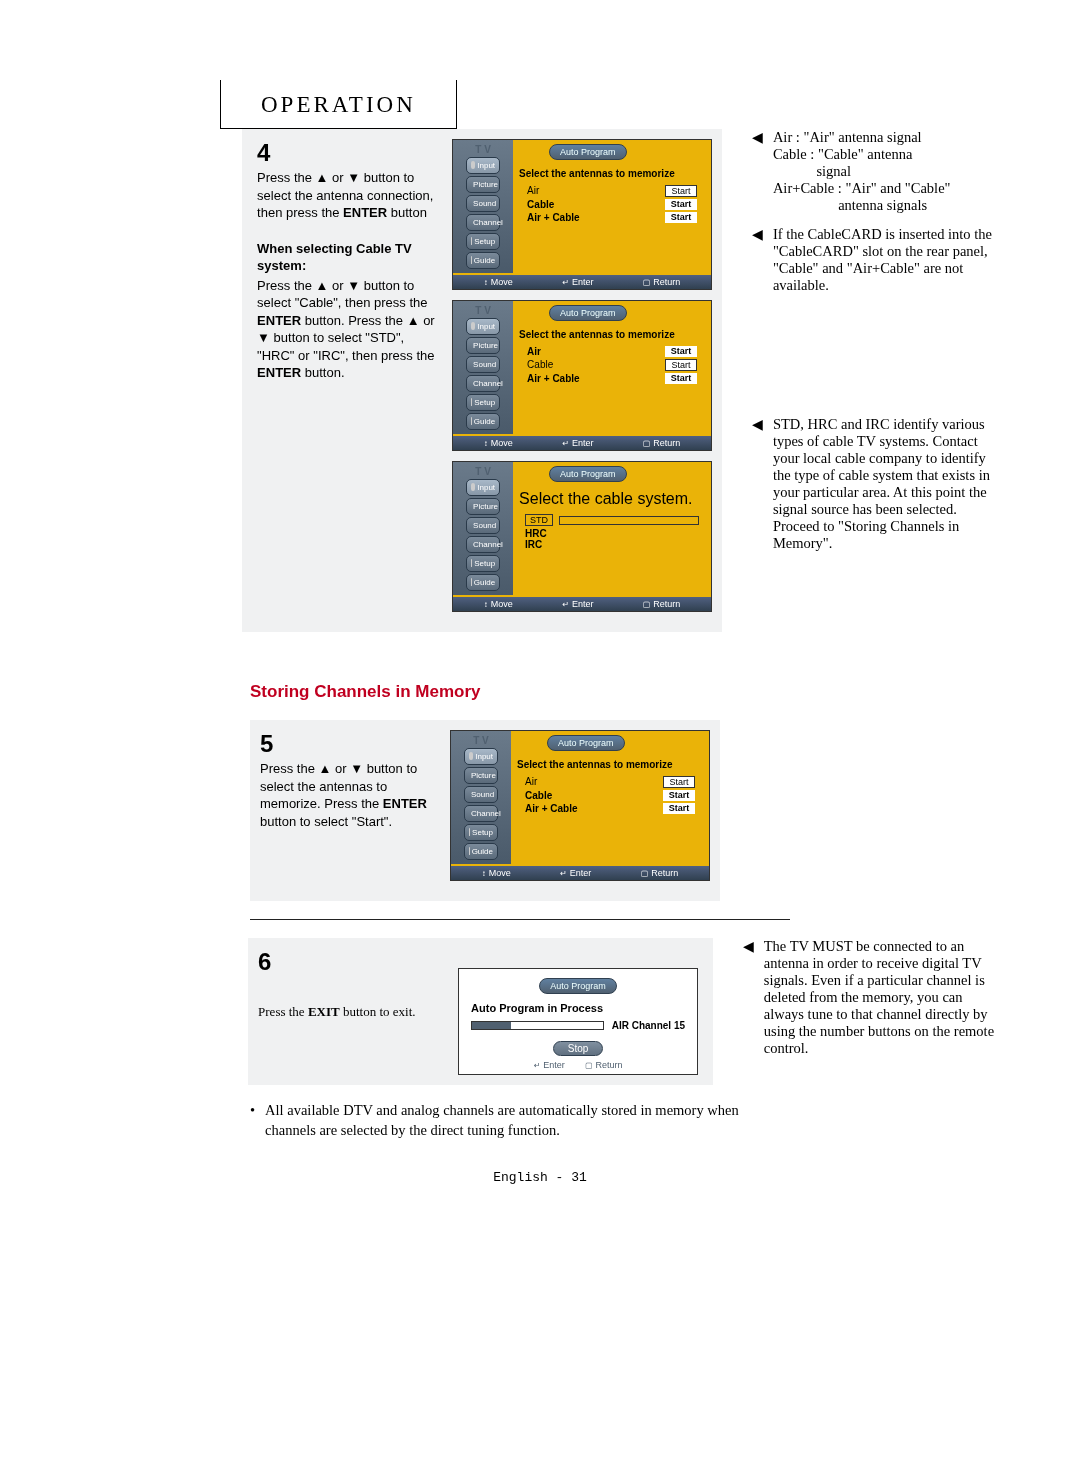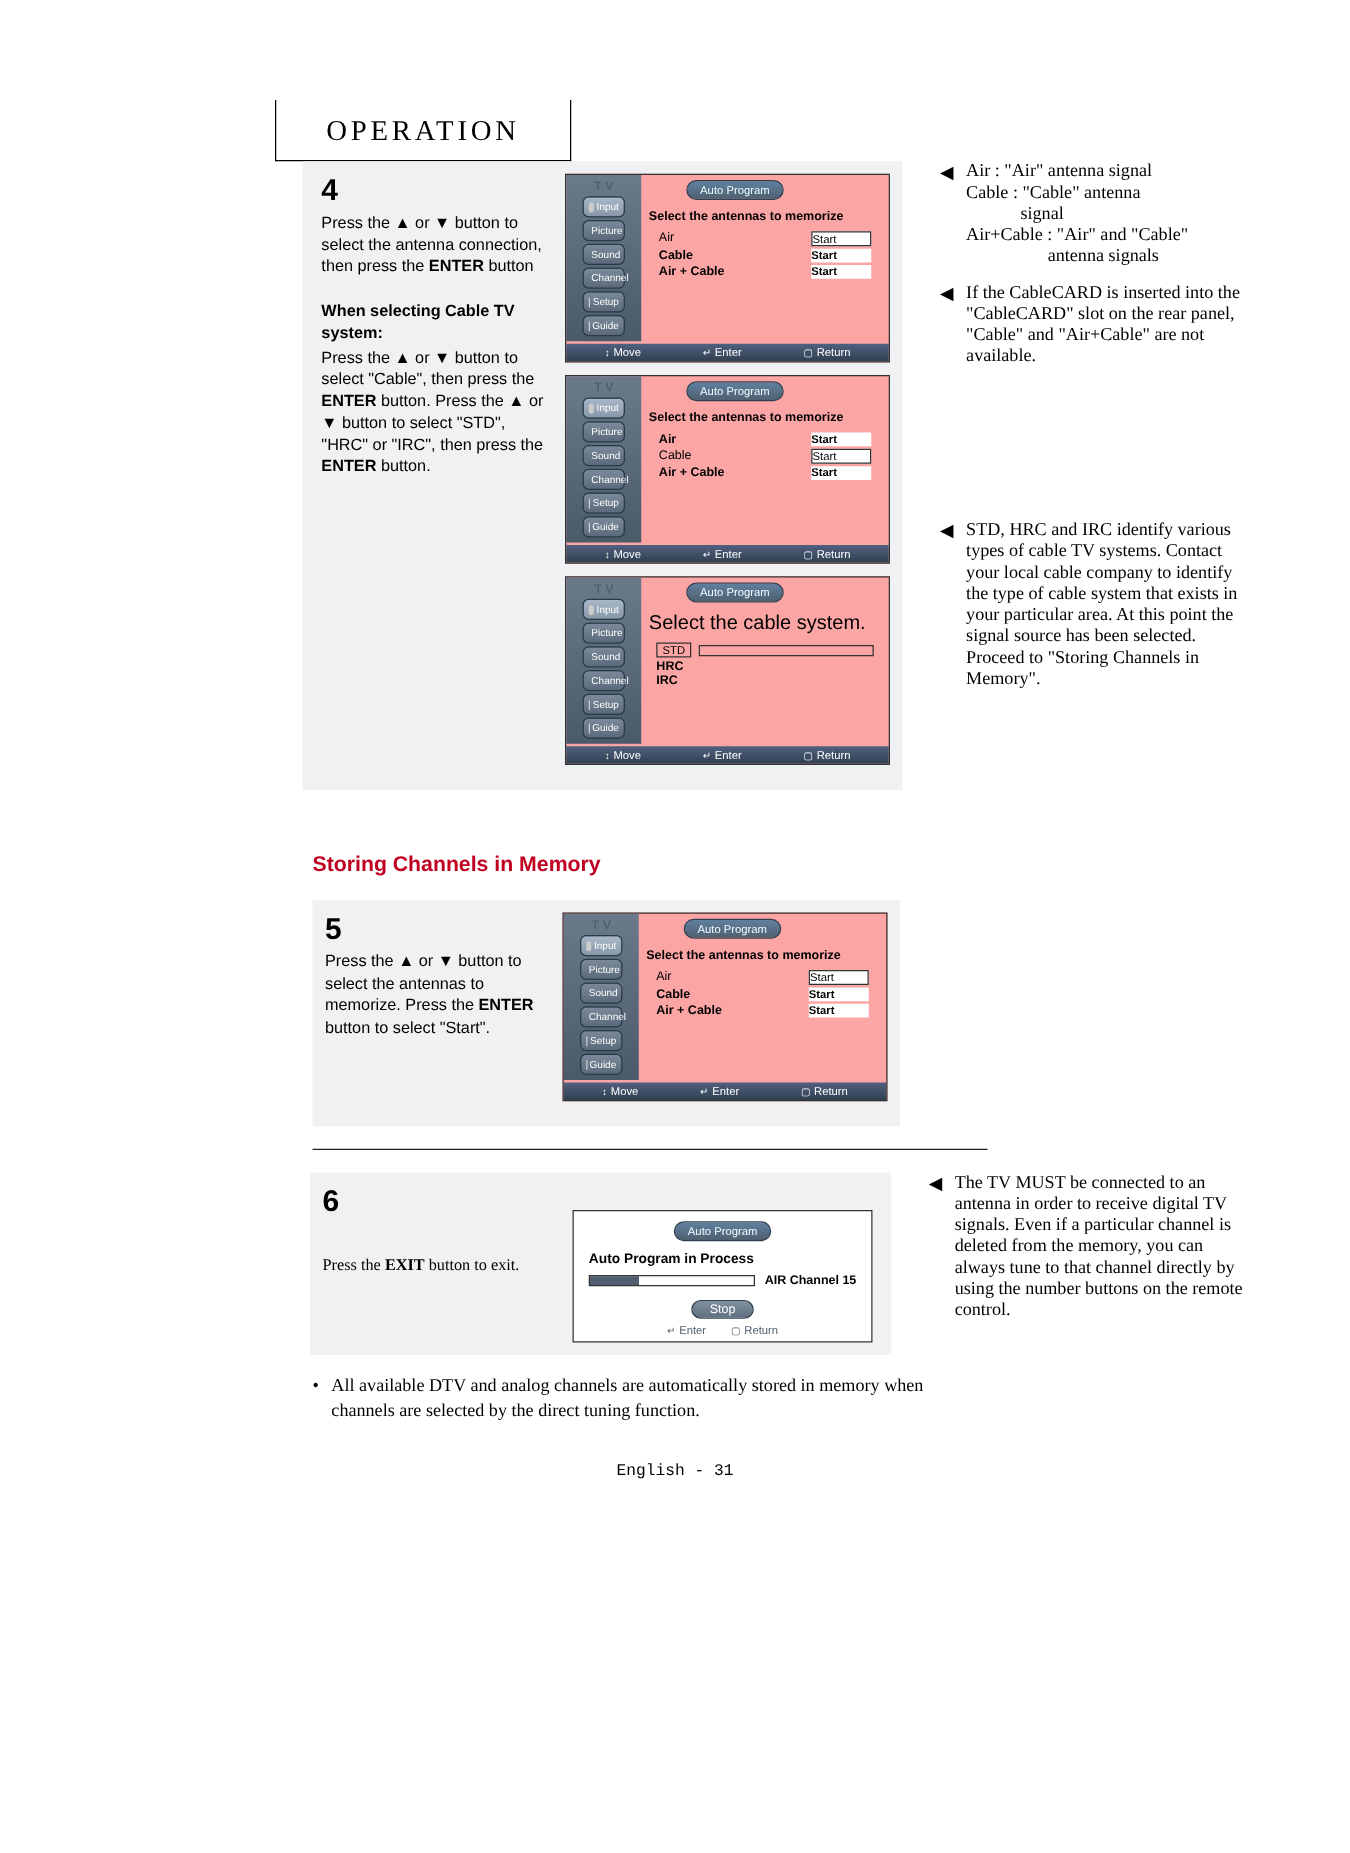--- a/index.html
+++ b/index.html
@@ -47,21 +47,21 @@
   }
   .step-text-bold {
     font-family: Arial, Helvetica, sans-serif;
     font-weight: bold;
     font-size: 13px;
     line-height: 1.35;
     margin-top: 18px;
   }
   .menu-screenshot {
     border: 1px solid #333;
-    background: #fca5a5;
+    background: #eab308;
     margin-bottom: 10px;
     width: 260px;
     font-family: Arial, sans-serif;
   }
   .menu-top {
     display: flex;
     align-items: flex-start;
   }
   .menu-tabs {
     width: 60px;
@@ -72,21 +72,21 @@
   .menu-tab {
     background: linear-gradient(#7a8a9a, #5a6a7a);
     border: 1px solid #2a3a4a;
     border-radius: 5px;
     color: #fff;
     font-size: 8px;
     padding: 3px 4px;
     margin: 2px 13px;
     text-align: left;
     display: flex;
-    align-items: center;
+    align-items: flex-start;
     gap: 2px;
   }
   .menu-tab.active {
     background: linear-gradient(#a8b8c8, #8898a8);
   }
   .tab-icon {
     width: 8px;
     height: 8px;
     background: #ccc;
     border-radius: 2px;
@@ -118,21 +118,22 @@
     justify-content: space-between;
     margin: 2px 2px;
     padding: 0 6px;
   }
   .menu-left-label { flex: 1; }
   .start-btn {
     border: 1px solid #333;
     padding: 0 0;
     font-size: 9px;
     background: #fff;
-    width: 48px;
+    width: 32px;
+    text-align: center;
   }
   .start-btn.nob { border: none; font-weight: bold; }
   .menu-footer {
     background: linear-gradient(#506080, #304050);
     color: #fff;
     font-size: 9px;
     padding: 2px 6px;
     display: flex;
     justify-content: space-around;
     margin-top: 2px;

